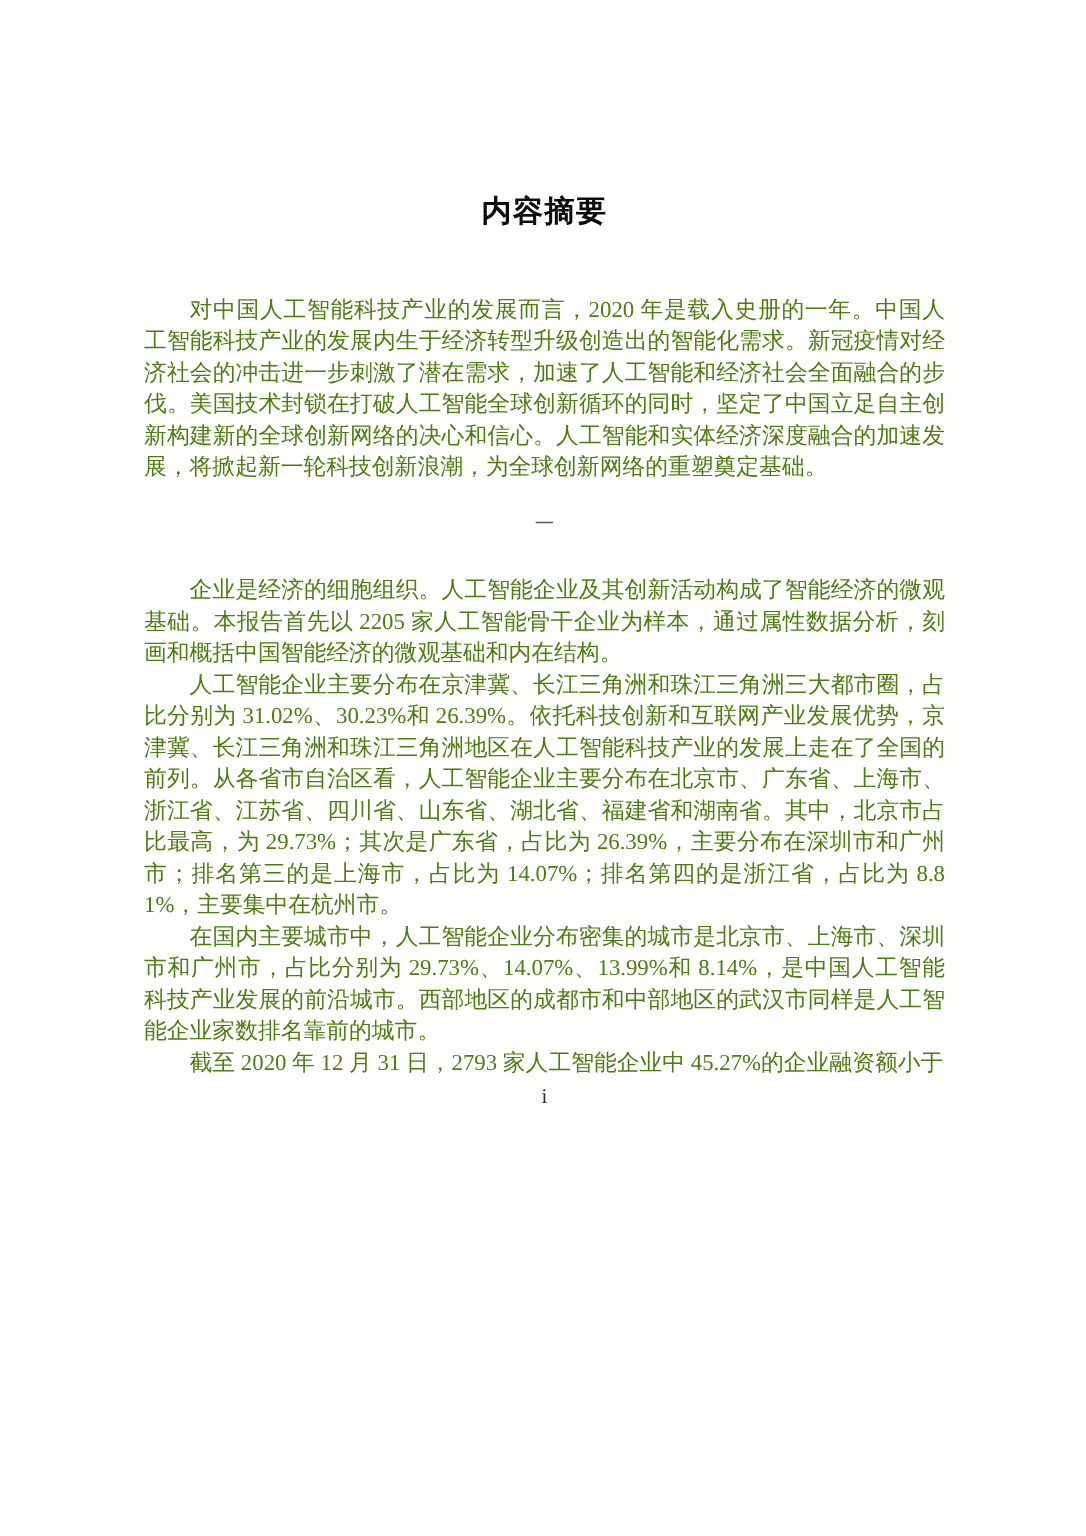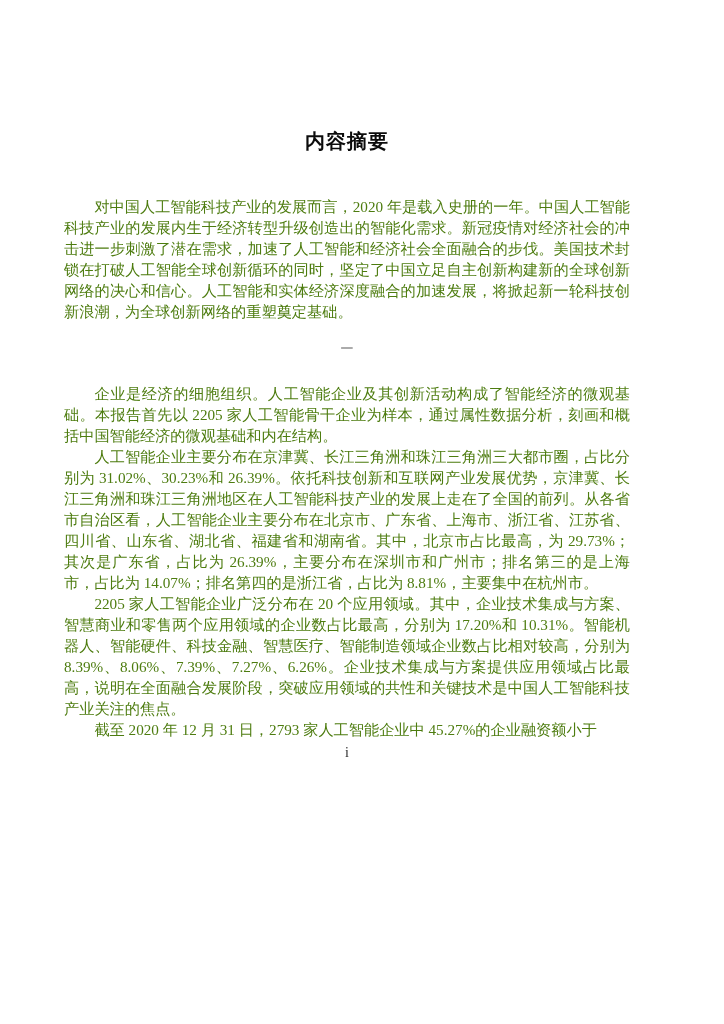--- a/index.html
+++ b/index.html
@@ -7,21 +7,21 @@
     padding: 0;
     background: #ffffff;
   }
   .page {
     position: relative;
     width: 724px;
     height: 1024px;
     margin: 0 auto;
     background: #ffffff;
     box-sizing: border-box;
-    padding: 128px 94px 0 64px;
+    padding: 128px 94px 0 96px;
     color: #1e1e1e;
     font-family: "Liberation Serif", "DejaVu Serif", serif;
     font-size: 15.2px;
     line-height: 21px;
     overflow: hidden;
     border-radius: 11px;
   }
   .doc-title {
     margin: 0 0 41px 0;
     text-align: center;
@@ -62,19 +62,19 @@
 
   <p class="para">对中国人工智能科技产业的发展而言，2020 年是载入史册的一年。中国人工智能科技产业的发展内生于经济转型升级创造出的智能化需求。新冠疫情对经济社会的冲击进一步刺激了潜在需求，加速了人工智能和经济社会全面融合的步伐。美国技术封锁在打破人工智能全球创新循环的同时，坚定了中国立足自主创新构建新的全球创新网络的决心和信心。人工智能和实体经济深度融合的加速发展，将掀起新一轮科技创新浪潮，为全球创新网络的重塑奠定基础。</p>
 
   <div class="section-divider">一</div>
 
   <p class="para">企业是经济的细胞组织。人工智能企业及其创新活动构成了智能经济的微观基础。本报告首先以 2205 家人工智能骨干企业为样本，通过属性数据分析，刻画和概括中国智能经济的微观基础和内在结构。</p>
 
 
   <p class="para">人工智能企业主要分布在京津冀、长江三角洲和珠江三角洲三大都市圈，占比分别为 31.02%、30.23%和 26.39%。依托科技创新和互联网产业发展优势，京津冀、长江三角洲和珠江三角洲地区在人工智能科技产业的发展上走在了全国的前列。从各省市自治区看，人工智能企业主要分布在北京市、广东省、上海市、浙江省、江苏省、四川省、山东省、湖北省、福建省和湖南省。其中，北京市占比最高，为 29.73%；其次是广东省，占比为 26.39%，主要分布在深圳市和广州市；排名第三的是上海市，占比为 14.07%；排名第四的是浙江省，占比为 8.81%，主要集中在杭州市。</p>
 
+  <p class="para">在国内主要城市中，人工智能企业分布密集的城市是北京市、上海市、深圳市和广州市，占比分别为 29.73%、14.07%、13.99%和 8.14%，是中国人工智能科技产业发展的前沿城市。西部地区的成都市和中部地区的武汉市同样是人工智能企业家数排名靠前的城市。</p>
 
-  <p class="para">2205 家人工智能企业广泛分布在 20 个应用领域。其中，企业技术集成与方案、智慧商业和零售两个应用领域的企业数占比最高，分别为 17.20%和 10.31%。智能机器人、智能硬件、科技金融、智慧医疗、智能制造领域企业数占比相对较高，分别为 8.39%、8.06%、7.39%、7.27%、6.26%。企业技术集成与方案提供应用领域占比最高，说明在全面融合发展阶段，突破应用领域的共性和关键技术是中国人工智能科技产业关注的焦点。</p>
 
   <p class="para">截至 2020 年 12 月 31 日，2793 家人工智能企业中 45.27%的企业融资额小于</p>
 
   <div class="page-number">i</div>
 </div>
 
 </body></html>

